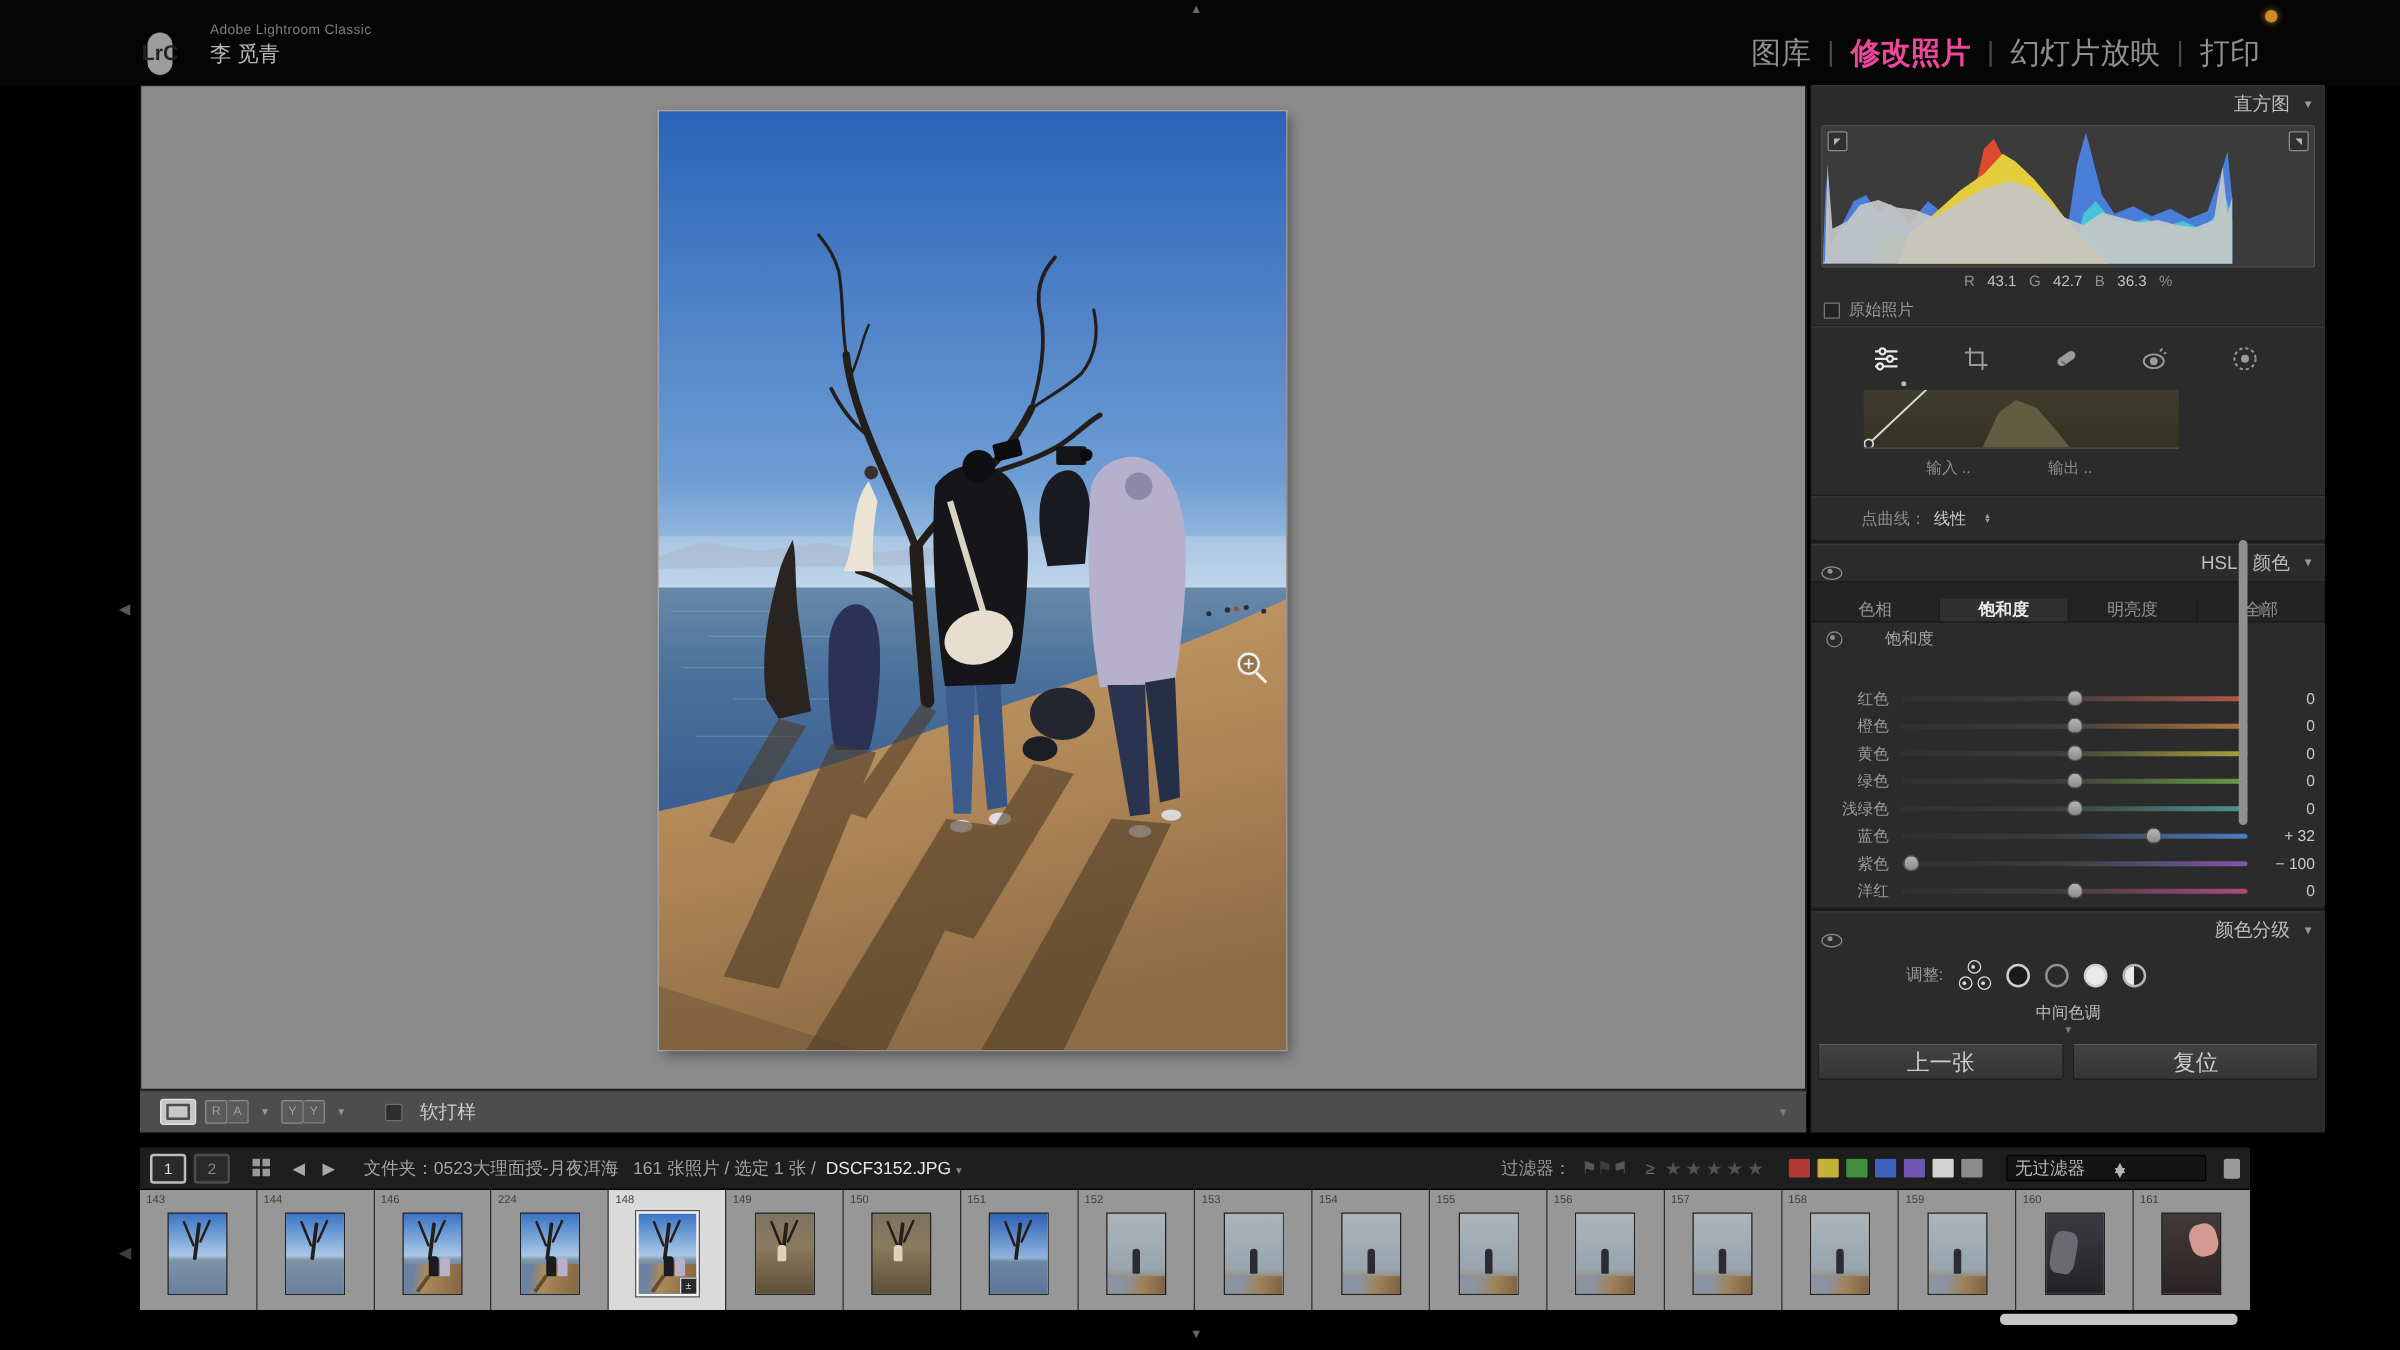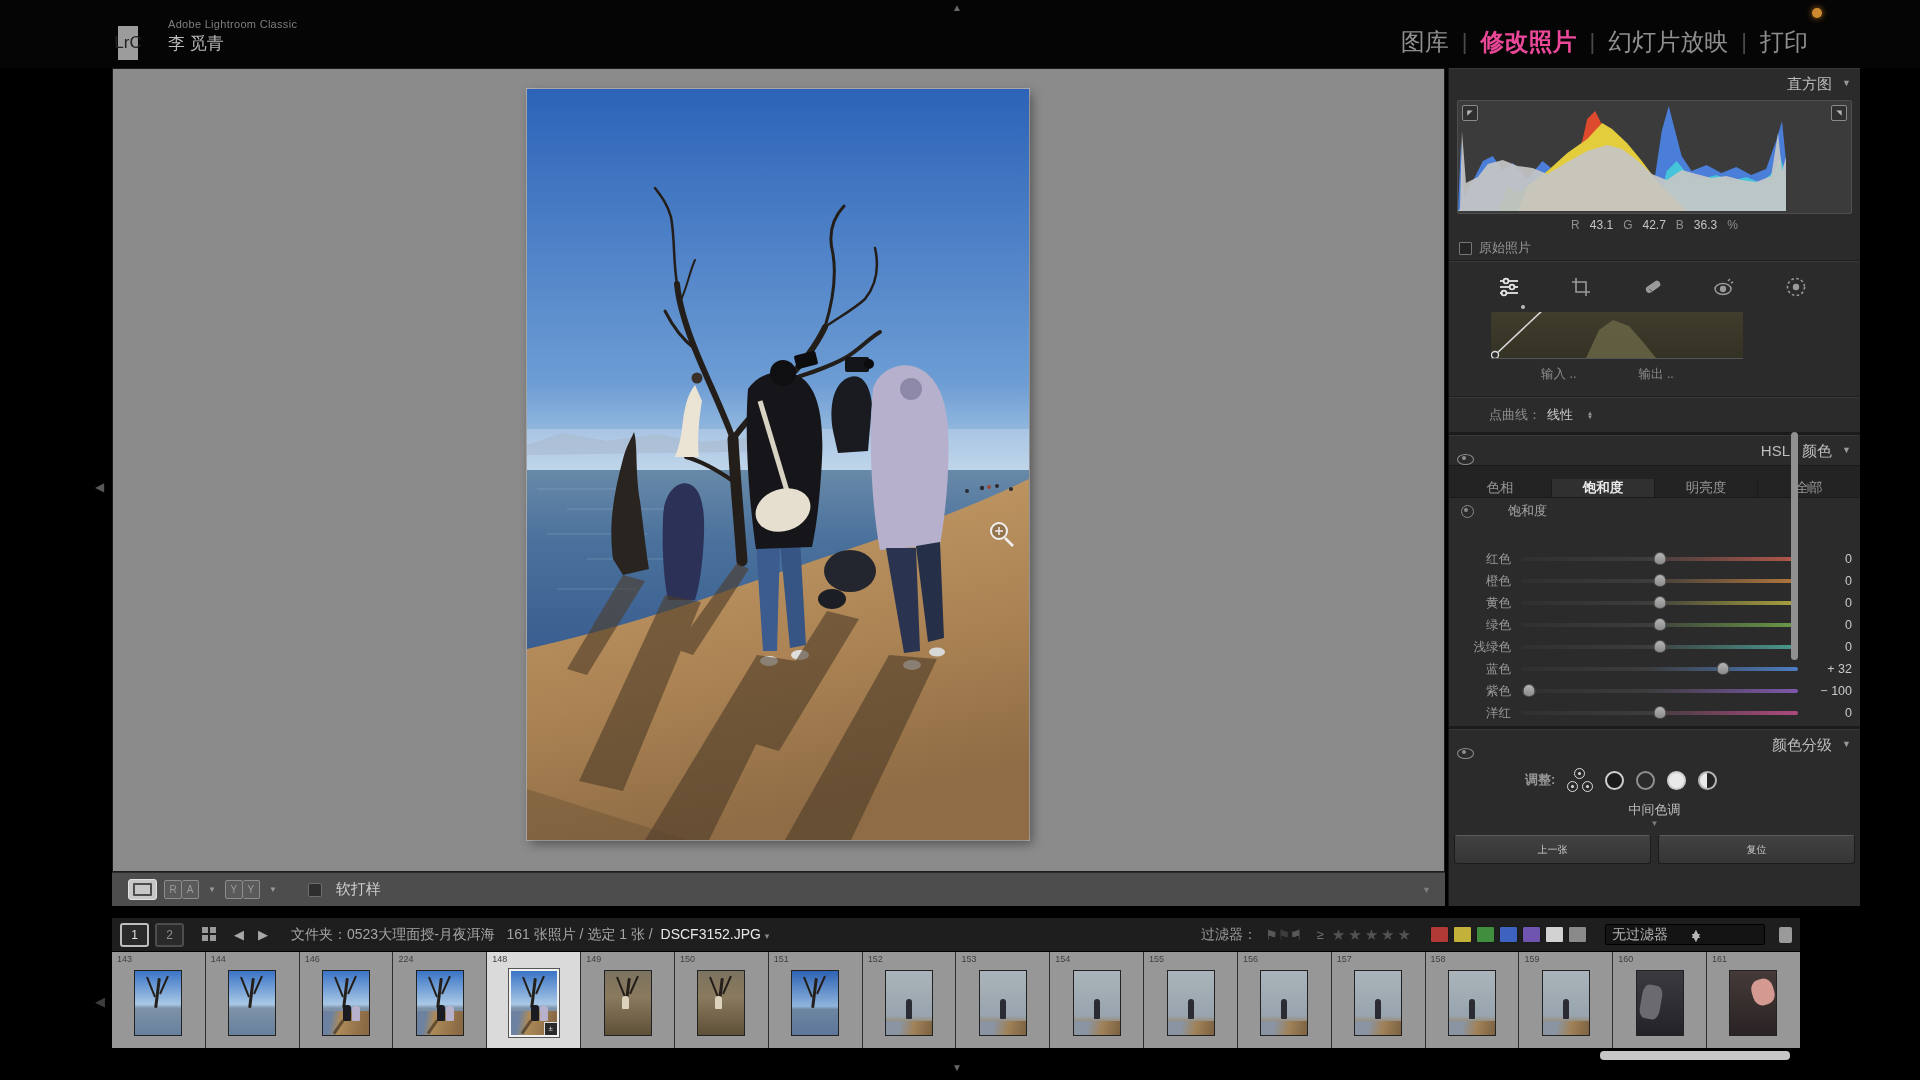--- a/index.html
+++ b/index.html
@@ -1,21 +1,21 @@
 <!DOCTYPE html>
 <html><head>
 <meta charset="utf-8">
 <style>
   html,body{margin:0;padding:0;background:#000;width:1920px;height:1080px;overflow:hidden;
     font-family:"Liberation Sans","DejaVu Sans",sans-serif;-webkit-font-smoothing:antialiased;}
   .abs{position:absolute;}
   
   #topbar{left:0;top:0;width:1920px;height:68px;background:#050505;}
-  #lrc-logo{left:118px;top:26px;width:20px;height:34px;background:#9c9c9c;border-radius:0;
-    color:#222;font-weight:normal;font-size:17px;display:flex;align-items:center;justify-content:center;}
+  #lrc-logo{left:118px;top:26px;width:20px;height:34px;background:#9c9c9c;border-radius:16px;
+    color:#222;font-weight:bold;font-size:17px;display:flex;align-items:center;justify-content:center;}
   #app-title{left:168px;top:18px;font-size:11px;color:#7f7f7f;letter-spacing:.3px;}
   #user-name{left:168px;top:32px;font-size:17px;color:#b9b9b9;}
   #top-arrow{left:952px;top:2px;color:#6a6a6a;font-size:10px;}
   #module-nav{right:112px;top:26px;display:flex;align-items:center;gap:13px;font-size:24px;color:#8f8f8f;}
   #module-nav .mod{cursor:default;}
   #module-nav .mod.active{color:#ec4899;font-weight:bold;}
   #module-nav .msep{color:#4a4a4a;font-size:22px;}
   #orange-dot{left:1812px;top:8px;width:10px;height:10px;border-radius:50%;background:#cd8a2f;box-shadow:0 0 6px #b06f1a;}
   
   #canvas{left:112px;top:68px;width:1333px;height:804px;background:#8b8b8b;border:1px solid #1b1b1b;box-sizing:border-box;}
@@ -71,36 +71,36 @@
   .tat::after{content:"";position:absolute;width:4px;height:4px;background:#8a8a8a;border-radius:50%;left:2.2px;top:2.2px;}
   #sat-row span{font-size:13px;color:#a5a5a5;}
   #hsl-sliders{padding:2px 0 2px 0;margin-top:22px;}
   .srow{height:22px;display:flex;align-items:center;padding:0 8px 0 6px;}
   .slabel{width:56px;text-align:right;font-size:12.5px;color:#9b9b9b;flex:none;}
   .strack{flex:1;height:4px;border-radius:2px;margin:0 10px 0 10px;position:relative;background:#222;}
   .sthumb{position:absolute;top:-5px;width:13px;height:13px;border-radius:50% 50% 50% 50%/60% 60% 45% 45%;
     background:linear-gradient(#b5b5b5,#8a8a8a);border:1px solid #4f4f4f;box-sizing:border-box;transform:translateX(-50%);}
   .sval{width:44px;text-align:right;font-size:12.5px;color:#c9c9c9;flex:none;}
   
-  #cg-adjust{height:42px;display:flex;align-items:center;padding-left:76px;gap:12px;font-weight:bold;}
+  #cg-adjust{height:42px;display:flex;align-items:center;padding-left:76px;gap:12px;}
   #cg-adjust .lbl{font-size:13px;color:#989898;}
   .tri-circles{position:relative;width:26px;height:24px;}
   .tri-circles i{position:absolute;width:9px;height:9px;border:1.7px solid #dcdcdc;border-radius:50%;background:#2b2b2b;}
   .tri-circles i::after{content:"";position:absolute;left:2.6px;top:2.6px;width:3px;height:3px;border-radius:50%;background:#dcdcdc;}
   .tri-circles .tc1{left:7px;top:0;} .tri-circles .tc2{left:0;bottom:0;} .tri-circles .tc3{right:0;bottom:0;}
   .cg-circle{width:19px;height:19px;border-radius:50%;box-sizing:border-box;}
   .cg-shadows{background:#1a1a1a;border:2.5px solid #cfcfcf;}
   .cg-mid{background:#2b2b2b;border:2.5px solid #8f8f8f;}
   .cg-high{background:#e9e9e9;border:2px solid #cfcfcf;}
   .cg-global{background:linear-gradient(90deg,#e9e9e9 50%,#242424 50%);border:2px solid #b5b5b5;}
   #midtone-row{text-align:center;font-size:13px;color:#bdbdbd;height:18px;}
   #midtone-tri{text-align:center;font-size:8px;color:#7c7c7c;height:12px;line-height:10px;}
   #cg-buttons{display:flex;gap:7px;padding:4px 5px 0 5px;}
   .pbtn{flex:1;height:27px;background:linear-gradient(#424242,#353535);border:1px solid #1c1c1c;border-top-color:#5b5b5b;
-    border-radius:3px;color:#cdcdcd;font-size:10px;display:flex;align-items:center;justify-content:center;}
+    border-radius:3px;color:#cdcdcd;font-size:18px;display:flex;align-items:center;justify-content:center;}
   #rscroll{left:1791px;top:432px;width:7px;height:228px;background:#909090;border-radius:4px;}
   #right-edge-arrow{left:1807px;top:480px;color:#585858;font-size:12px;}
   #left-edge-arrow{left:95px;top:480px;color:#585858;font-size:12px;}
   
   #fs-header{left:112px;top:918px;width:1688px;height:34px;background:#1e1e1e;border-bottom:1px solid #000;
     display:flex;align-items:center;padding:0 8px;box-sizing:border-box;}
   .scr-btn{width:25px;height:20px;border:2px solid #4d4d4d;border-radius:3px;background:#2a2a2a;color:#8f8f8f;
     font-size:12px;display:flex;align-items:center;justify-content:center;margin-right:6px;}
   .scr-btn.active{border-color:#bdbdbd;color:#e2e2e2;}
   #grid-icon{width:15px;height:15px;display:grid;grid-template-columns:6px 6px;grid-template-rows:6px 6px;gap:2px;margin:0 10px 0 12px;}

